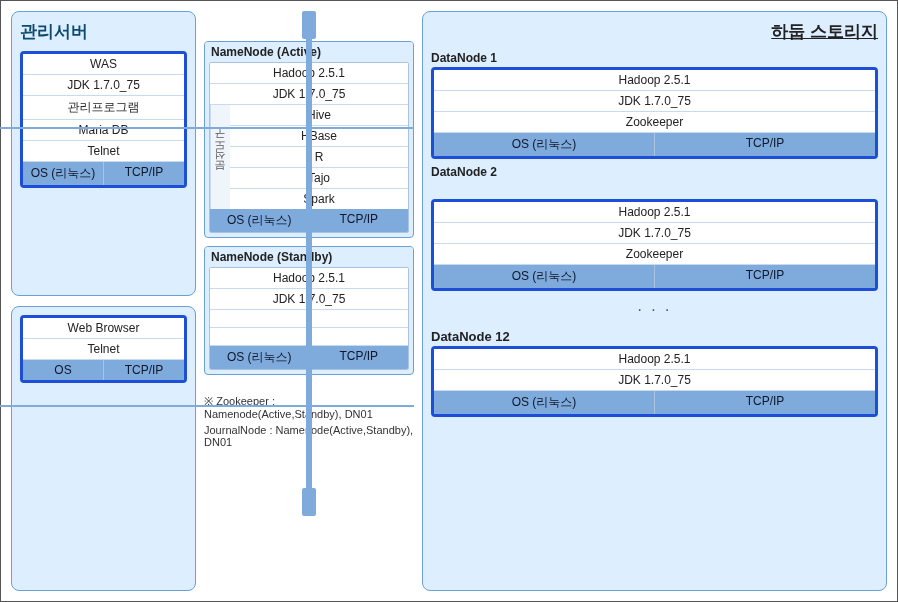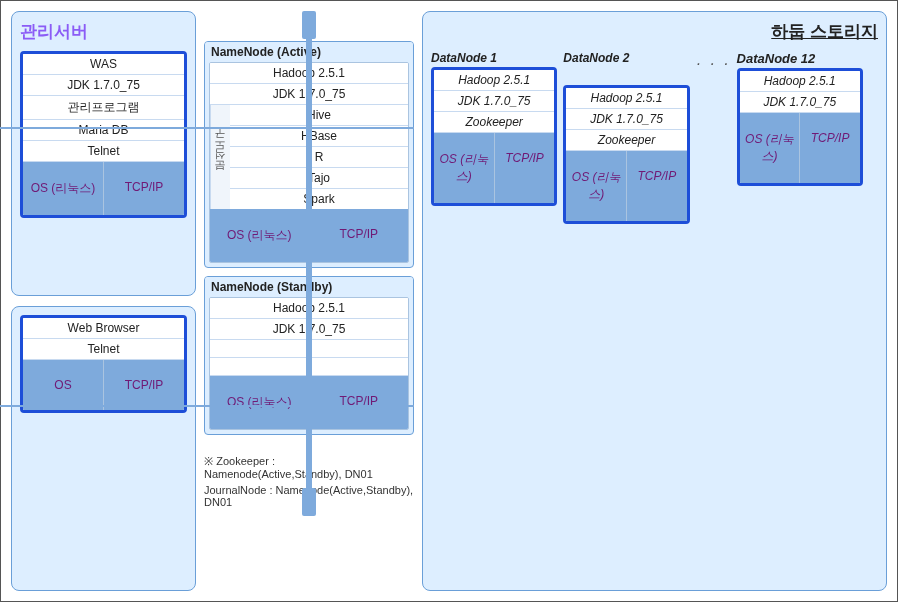--- a/index.html
+++ b/index.html
@@ -39,21 +39,21 @@
       border: 1.5px solid #6a9fd8;
       border-radius: 8px;
       background: #ddeeff;
       padding: 8px;
       position: relative;
     }
 
     .section-title {
       font-size: 17px;
       font-weight: bold;
-      color: #8b5cf6;
+      color: #0c4a6e;
       margin-bottom: 8px;
     }
 
     .inner-box {
       background: #fff;
       border: 3px solid #1d4ed8;
       border-radius: 4px;
       overflow: hidden;
     }
 
@@ -69,23 +69,23 @@
     }
 
     .os-row {
       display: flex;
       flex-direction: row;
       background: #7eaadc;
     }
     .os-cell {
       flex: 1;
       text-align: center;
-      padding: 18px 4px;
+      padding: 3px 4px;
       font-size: 12px;
-      color: #701a75;
+      color: #0f172a;
       border-right: 1px solid #aac4e0;
     }
     .os-cell:last-child {
       border-right: none;
     }
 
     
     .middle-col {
       display: flex;
       flex-direction: column;
@@ -113,23 +113,22 @@
     .hadoop-title {
       font-size: 17px;
       font-weight: bold;
       text-align: right;
       margin-bottom: 8px;
       text-decoration: underline;
     }
 
     .datanode-grid {
       display: flex;
-      flex-direction: row;
+      flex-direction: column;
       gap: 6px;
-      font-style: italic;
     }
 
     
     .namenode-area {
       display: flex;
       flex-direction: column;
       gap: 8px;
       width: 100%;
       padding-top: 30px;
     }

